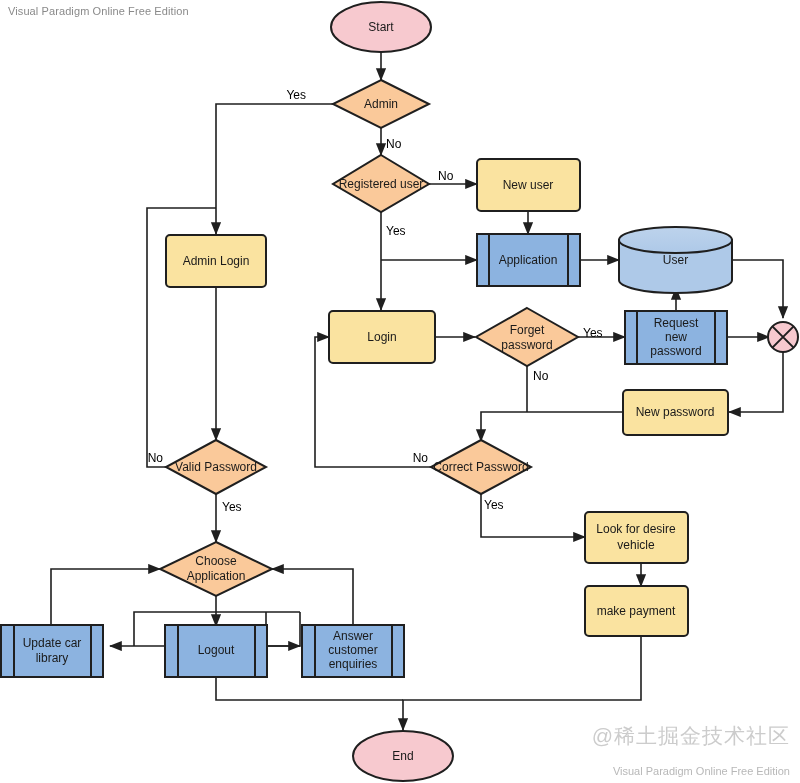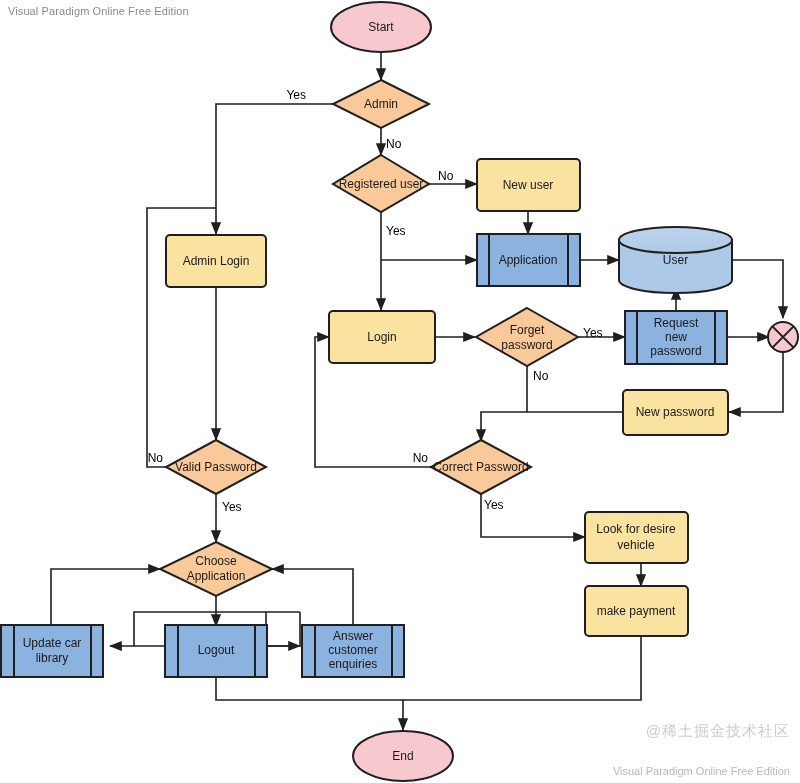--- a/index.html
+++ b/index.html
@@ -2,21 +2,21 @@
 <html><head>
 <meta charset="utf-8">
 <style>
   html,body{margin:0;padding:0;background:#ffffff;}
   body{width:800px;height:783px;overflow:hidden;
        font-family:"Liberation Sans","DejaVu Sans",sans-serif;}
   #canvas{position:relative;width:800px;height:611px;background:#fff;}
   svg#flow{position:absolute;left:0;top:0;width:800px;height:783px;}
   .hdr{position:absolute;left:8px;top:5px;font-size:11px;color:#8a8a8a;
        letter-spacing:.1px;white-space:nowrap;}
-  .wm-cn{position:absolute;right:10px;top:722px;font-size:15px;color:#cccccc;
+  .wm-cn{position:absolute;right:10px;top:722px;font-size:21px;color:#cccccc;
          white-space:nowrap;letter-spacing:1px;}
   .wm-en{position:absolute;right:10px;top:765px;font-size:11px;color:#b8b8b8;
          white-space:nowrap;}
   text{font-family:"Liberation Sans","DejaVu Sans",sans-serif;fill:#1a1a1a;}
   .nodeLabel{font-size:12px;text-anchor:middle;dominant-baseline:middle;}
   .edgeLabel{font-size:12px;fill:#000;}
   .shape{stroke:#1f1f1f;stroke-width:2;}
   .sep{stroke:#1f1f1f;stroke-width:2;fill:none;}
   .edge{stroke:#1f1f1f;stroke-width:1.6;fill:none;}
 </style>

